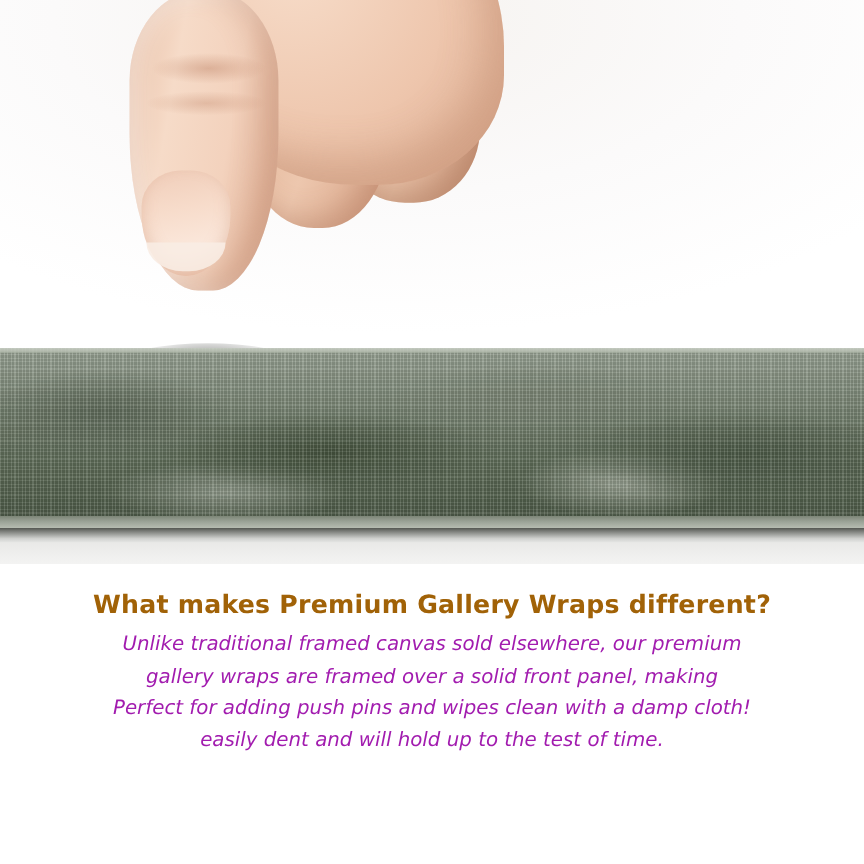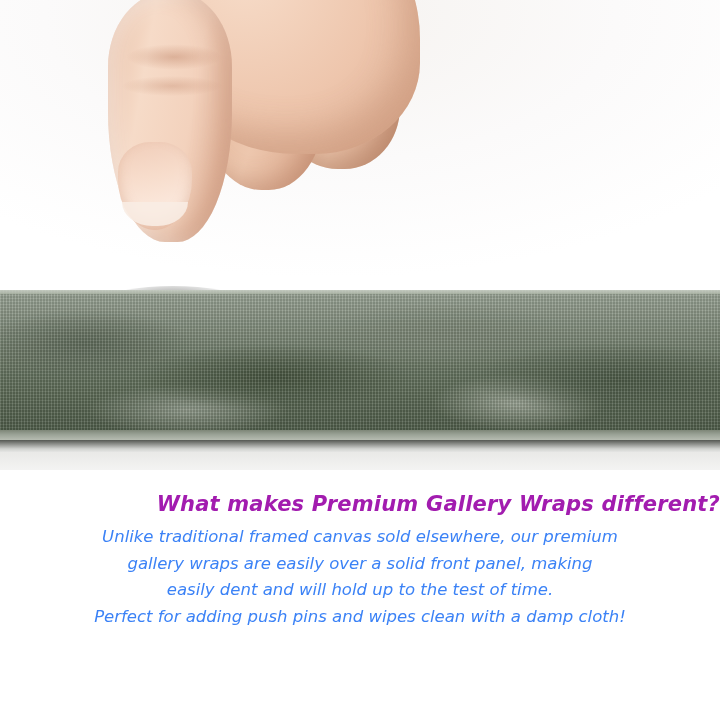--- a/index.html
+++ b/index.html
@@ -215,32 +215,30 @@
     position: absolute;
     left: 0;
     top: 492px;
     width: 720px;
     text-align: center;
     font-family: "DejaVu Sans", sans-serif;
     color: #2a2a2a;
   }
   .caption-heading {
     font-size: 21px;
-    font-style: italic;
     font-weight: 600;
     letter-spacing: 0.2px;
     margin: 0 0 8px 0;
-    color: #a21caf;
-    text-align: right;
+    color: #a16207;
   }
   .caption-body {
     font-size: 16.5px;
     font-style: italic;
     line-height: 1.62;
-    color: #3b82f6;
+    color: #a21caf;
     margin: 0 auto;
     width: 600px;
   }
   .caption-body .ln { display: block; }
 </style>
 </head>
 <body>
 
 <div id="page">
 
@@ -268,19 +266,19 @@
     </div>
 
     <div class="strip-under-shadow"></div>
     <div class="floor"></div>
   </div>
 
   <div class="caption">
     <div class="caption-heading">What makes Premium Gallery Wraps different?</div>
     <div class="caption-body">
       <span class="ln">Unlike traditional framed canvas sold elsewhere, our premium</span>
-      <span class="ln">gallery wraps are easily over a solid front panel, making</span>
+      <span class="ln">gallery wraps are framed over a solid front panel, making</span>
+      <span class="ln">Perfect for adding push pins and wipes clean with a damp cloth!</span>
       <span class="ln">easily dent and will hold up to the test of time.</span>
-      <span class="ln">Perfect for adding push pins and wipes clean with a damp cloth!</span>
     </div>
   </div>
 
 </div>
 
 </body></html>

